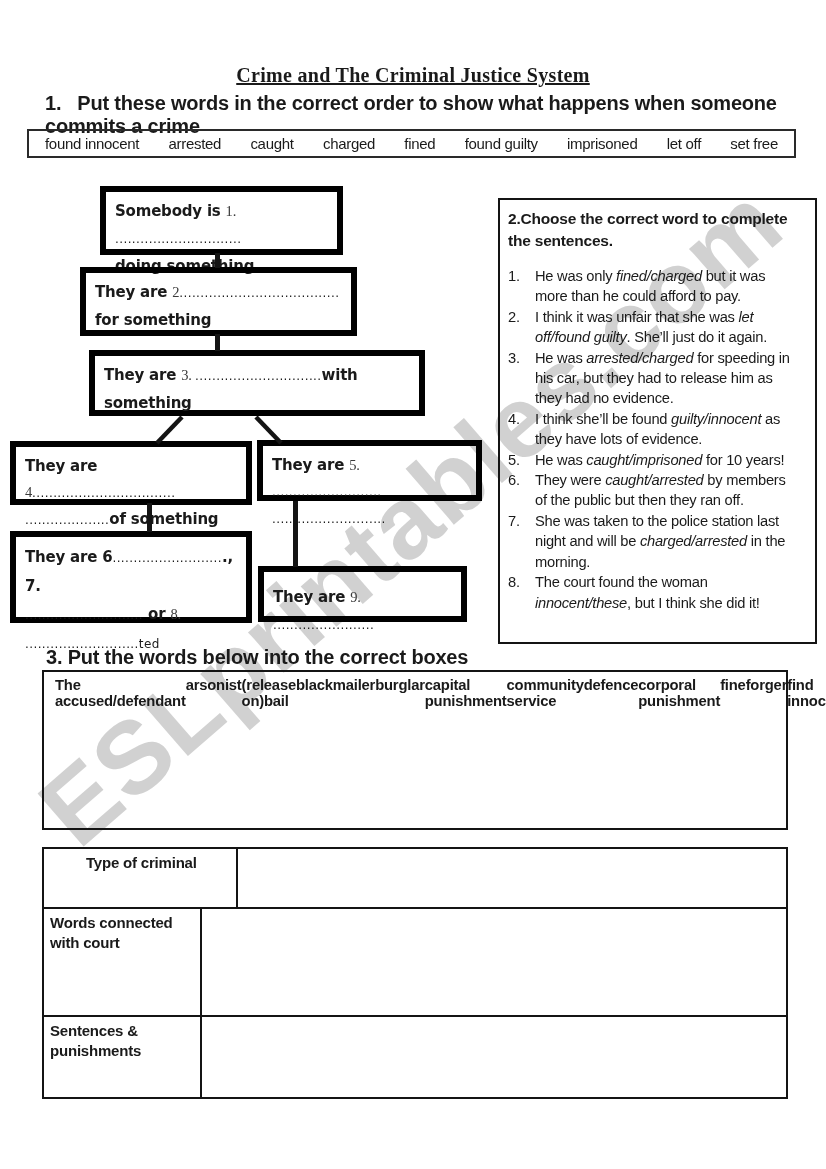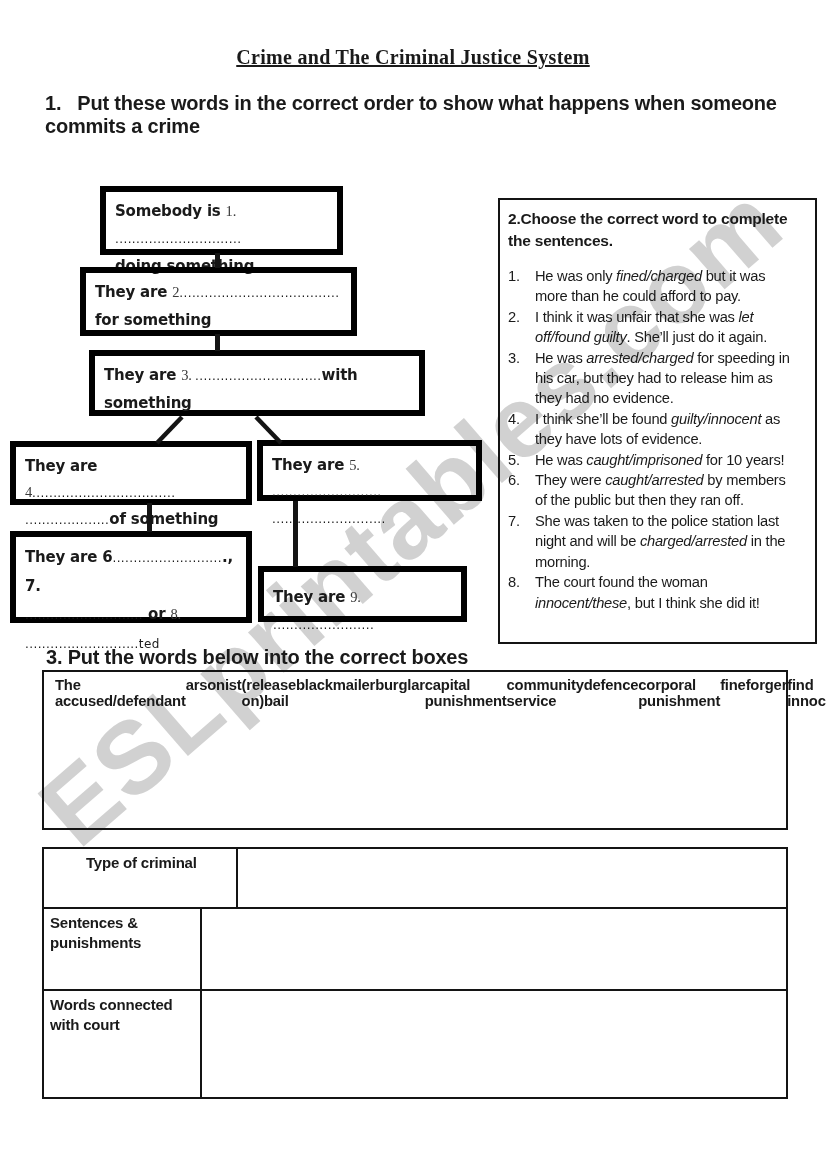--- a/index.html
+++ b/index.html
@@ -2,21 +2,21 @@
 <html><head>
 <meta charset="utf-8">
 <style>
   html,body{margin:0;padding:0;background:#e8e8e8;}
   .page{position:relative;width:826px;height:1169px;background:#ffffff;margin:0 auto;
         overflow:hidden;font-family:"Liberation Sans",sans-serif;color:#1a1a1a;}
   .watermark{position:absolute;left:52px;top:768px;z-index:0;white-space:nowrap;
         font:bold 102px "Liberation Sans",sans-serif;color:rgba(172,172,172,0.55);
         letter-spacing:1px;transform:rotate(-41deg);transform-origin:0 45%;}
   .layer{position:relative;z-index:1;}
-  .title{margin:0;padding-top:46px;text-align:center;
+  .title{margin:0;padding-top:64px;text-align:center;
         font:bold 20px "Liberation Serif",serif;text-decoration:underline;letter-spacing:.3px;}
   .instr{position:absolute;z-index:1;font-weight:bold;font-size:20px;letter-spacing:-.2px;
         white-space:pre-wrap;}
   .instr1{left:45px;top:92px;width:760px;}
   .instr3{left:46px;top:646px;}
   .bank1{position:absolute;z-index:1;left:27px;top:129px;width:769px;height:29px;
         border:2px solid #2a2a2a;box-sizing:border-box;display:flex;align-items:center;
         justify-content:space-between;padding:0 16px;}
   .bank1 .w1{font-size:15px;font-weight:400;letter-spacing:-.3px;}
   .fbox{position:absolute;z-index:1;border:6px solid #000000;box-sizing:border-box;
@@ -63,20 +63,31 @@
 <body>
 
 <div class="page">
 
   <div class="watermark">ESLprintables.com</div>
 
   <h1 class="title layer">Crime and The Criminal Justice System</h1>
 
   <div class="instr instr1">1.   Put these words in the correct order to show what happens when someone commits a crime</div>
 
+  <div class="bank1">
+      <span class="w1">found innocent</span>
+      <span class="w1">arrested</span>
+      <span class="w1">caught</span>
+      <span class="w1">charged</span>
+      <span class="w1">fined</span>
+      <span class="w1">found guilty</span>
+      <span class="w1">imprisoned</span>
+      <span class="w1">let off</span>
+      <span class="w1">set free</span>
+    </div>
 
   <div class="fbox b1"><span>Somebody is </span><span class="fn">1. </span><span class="fd">..............................</span><br><span>doing something</span></div>
 
   <div class="fbox b2"><span>They are </span><span class="fn">2</span><span class="fd">......................................</span><br><span>for something</span></div>
 
   <div class="fbox b3"><span>They are </span><span class="fn">3. </span><span class="fd">..............................</span><span>with</span><br><span>something</span></div>
 
   <div class="fbox b4"><span>They are </span><span class="fn">4</span><span class="fd">..................................</span><br><span class="fd">....................</span><span>of something</span></div>
 
   <div class="fbox b5"><span>They are </span><span class="fn">5. </span><span class="fd">..........................</span><br><span class="fd">...........................</span></div>
@@ -168,23 +179,23 @@
         <span class="w">drunk driver</span>
         <span class="w">rapist</span>
       </div>
   </div>
 
   <div class="sorttable">
     <div class="trow h1">
       <div class="lbl">Type of criminal</div>
       <div class="cell"></div>
     </div>
+    <div class="trow h3">
+      <div class="lbl">Words connected with court</div>
+      <div class="cell"></div>
+    </div>
     <div class="trow h2">
       <div class="lbl">Sentences &amp; punishments</div>
       <div class="cell"></div>
     </div>
-    <div class="trow h3">
-      <div class="lbl">Words connected with court</div>
-      <div class="cell"></div>
-    </div>
   </div>
 
 </div>
 
 </body></html>

